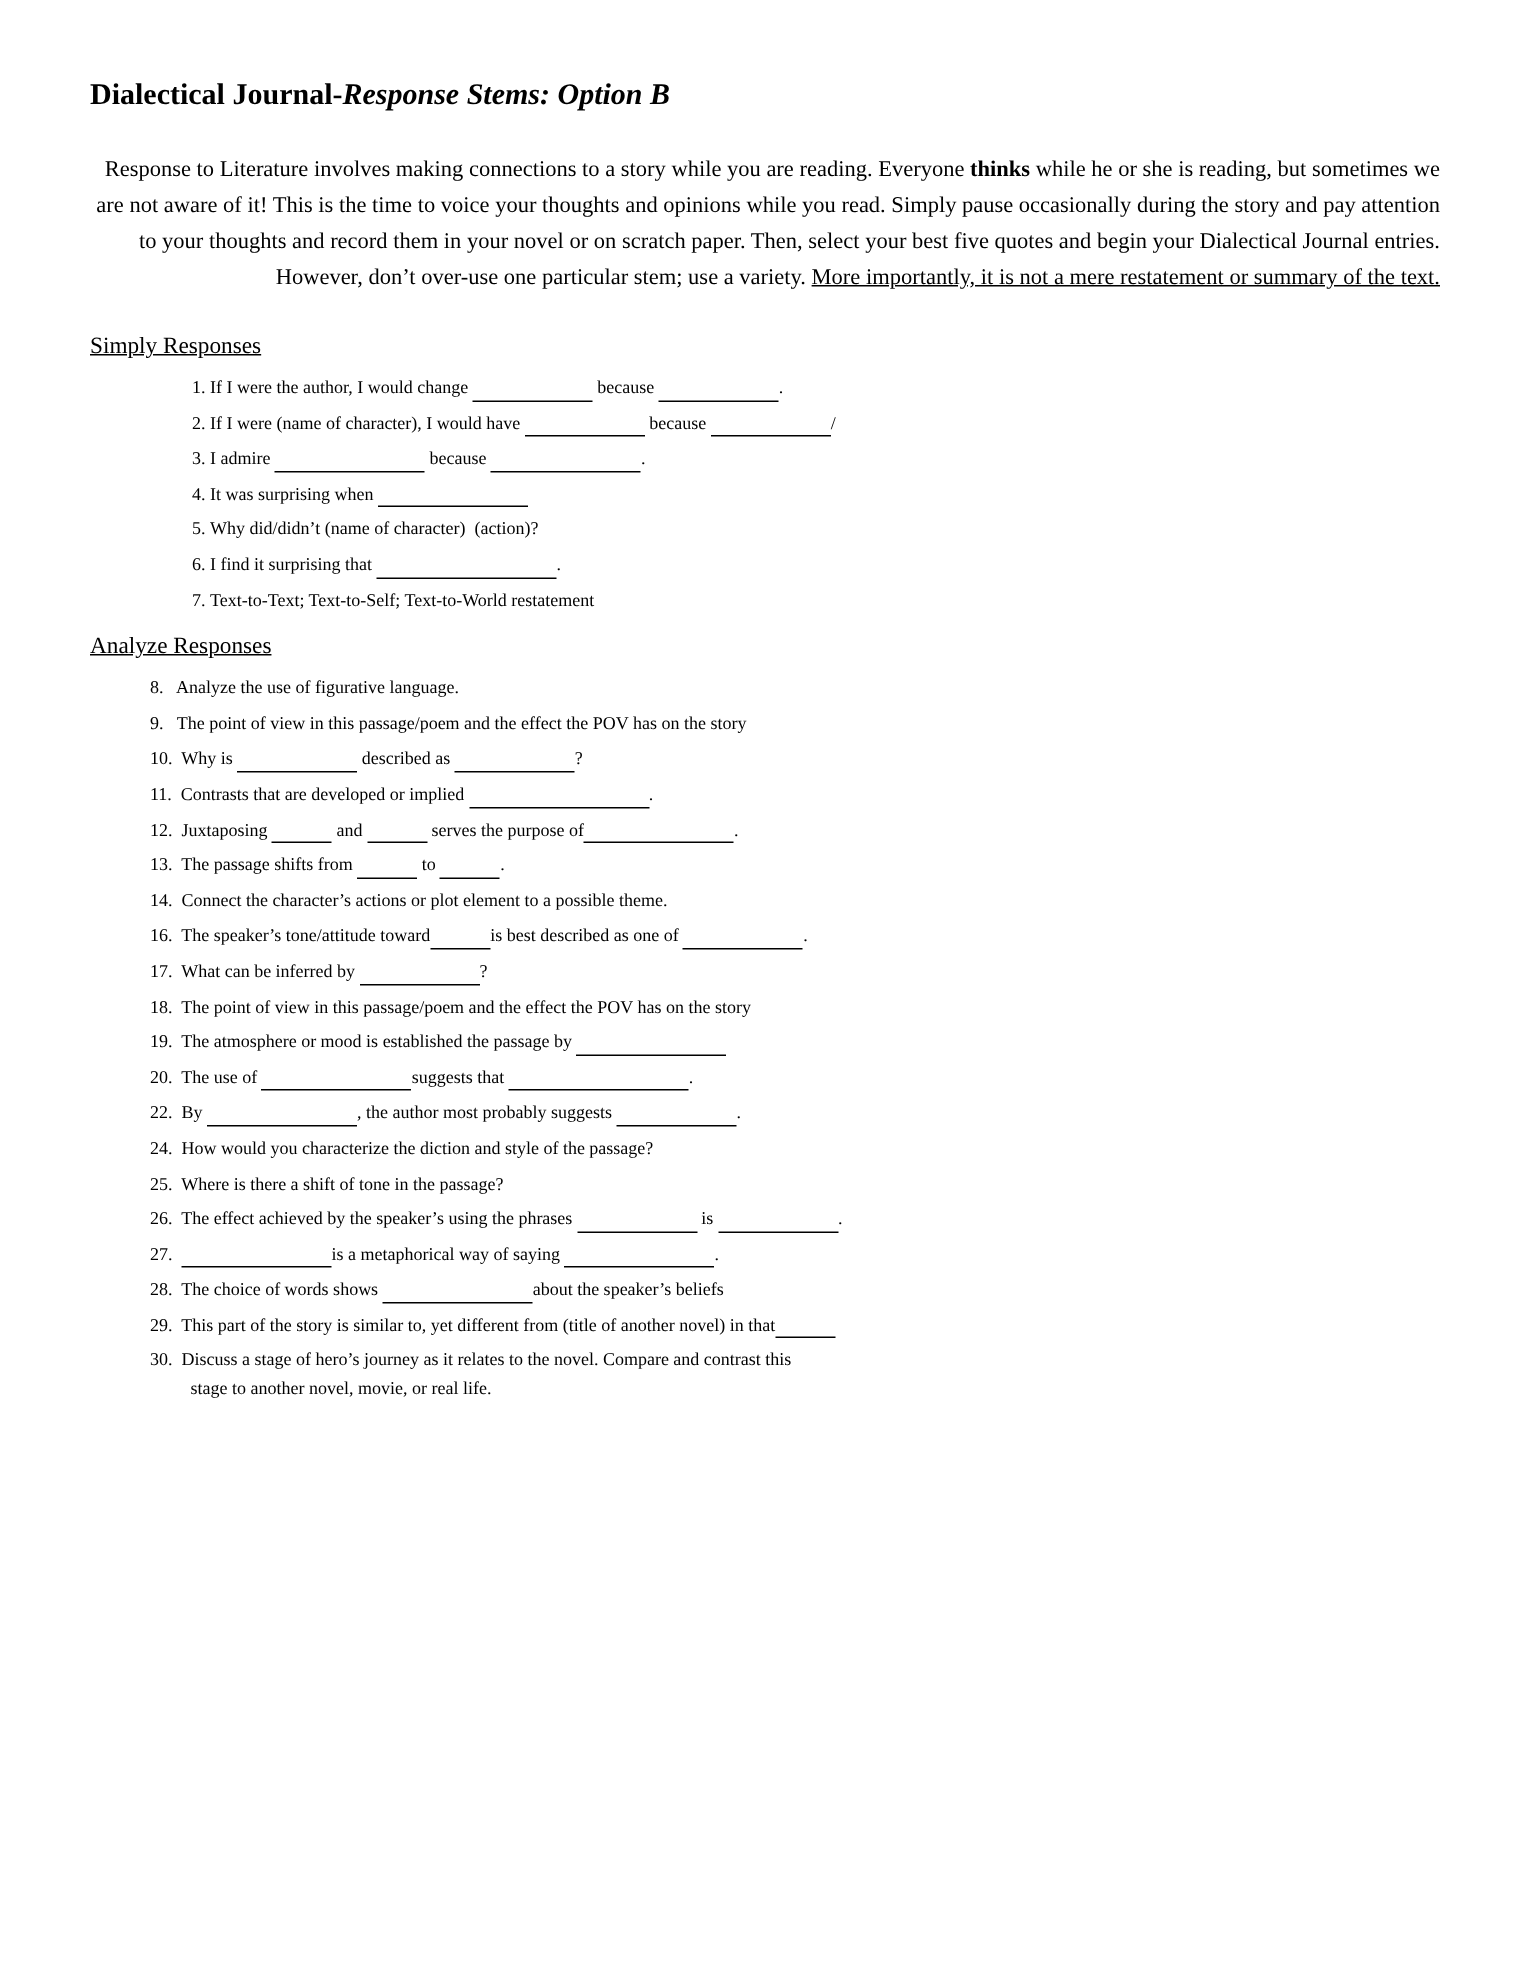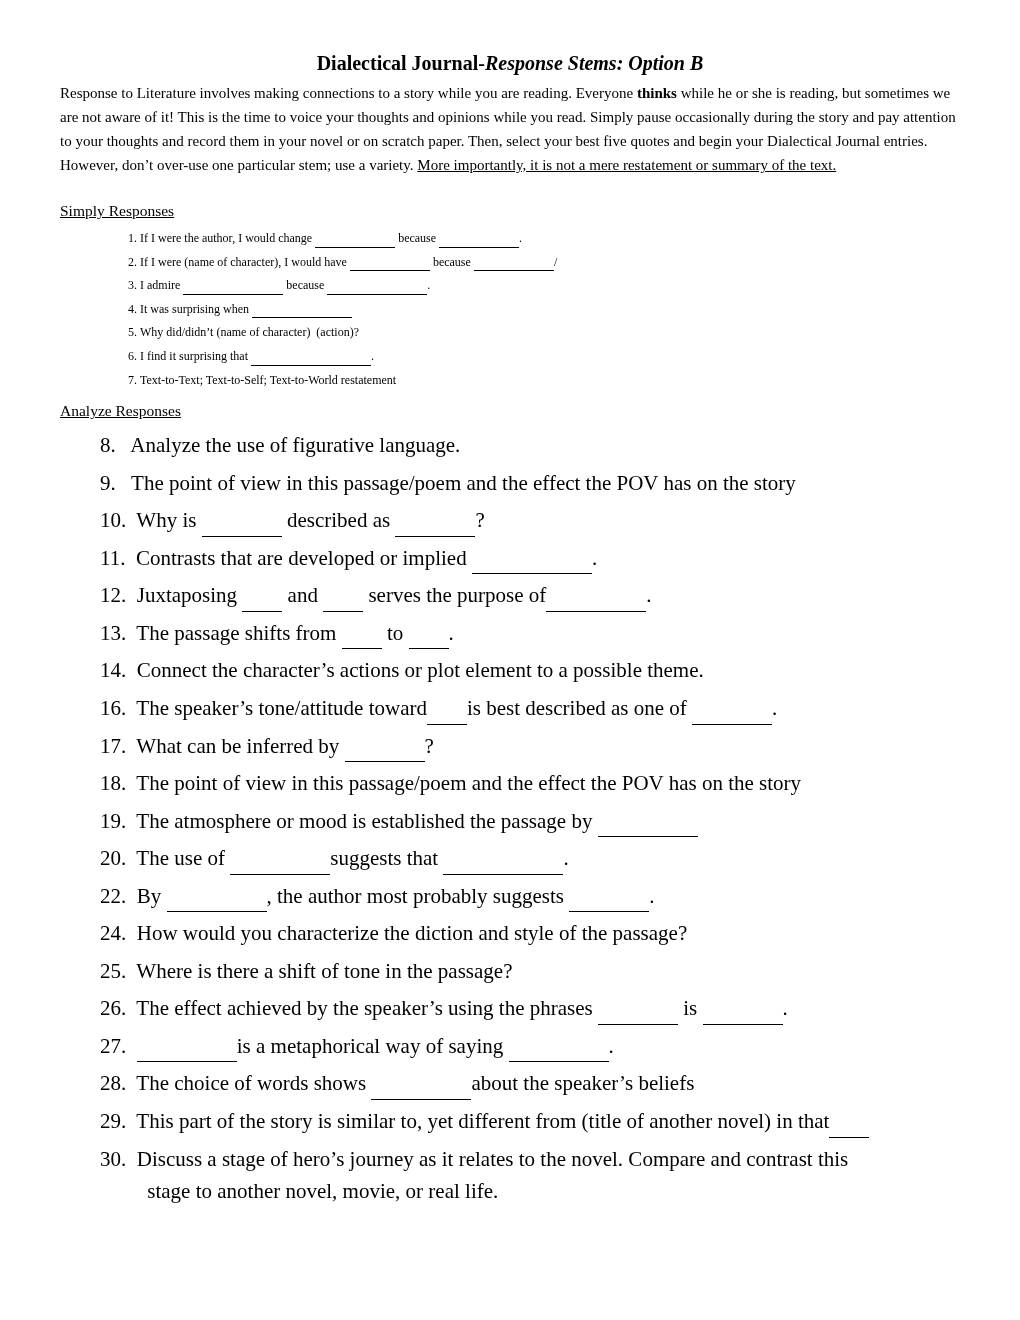--- a/index.html
+++ b/index.html
@@ -11,33 +11,33 @@
       background: #fff;
       font-family: 'Times New Roman', Georgia, serif;
       font-size: 15px;
       color: #000;
       width: 1020px;
       min-height: 1320px;
       padding: 48px 60px 48px 60px;
       line-height: 1.55;
     }
     .page-title {
-      text-align: center;
       font-size: 20px;
       font-weight: bold;
-      margin-bottom: 2px;
+      margin-bottom: 22px;
       font-family: 'Times New Roman', serif;
     }
     .page-title em {
       font-style: italic;
     }
     .intro-paragraph {
       margin-bottom: 22px;
       font-size: 15px;
       line-height: 1.6;
+      text-align: right;
     }
     .underline {
       text-decoration: underline;
     }
     .section-heading {
       text-decoration: underline;
       font-size: 15.5px;
       font-weight: normal;
       margin-bottom: 6px;
       margin-top: 10px;
@@ -51,21 +51,21 @@
       font-size: 12px;
       line-height: 1.55;
     }
     .advanced-list {
       list-style: none;
       margin-left: 40px;
       margin-bottom: 4px;
     }
     .advanced-list li {
       margin-bottom: 5px;
-      font-size: 21px;
+      font-size: 12px;
       line-height: 1.55;
       padding-left: 0;
     }
     .blank {
       display: inline-block;
       border-bottom: 1px solid #000;
       min-width: 60px;
       height: 1em;
       vertical-align: bottom;
     }

